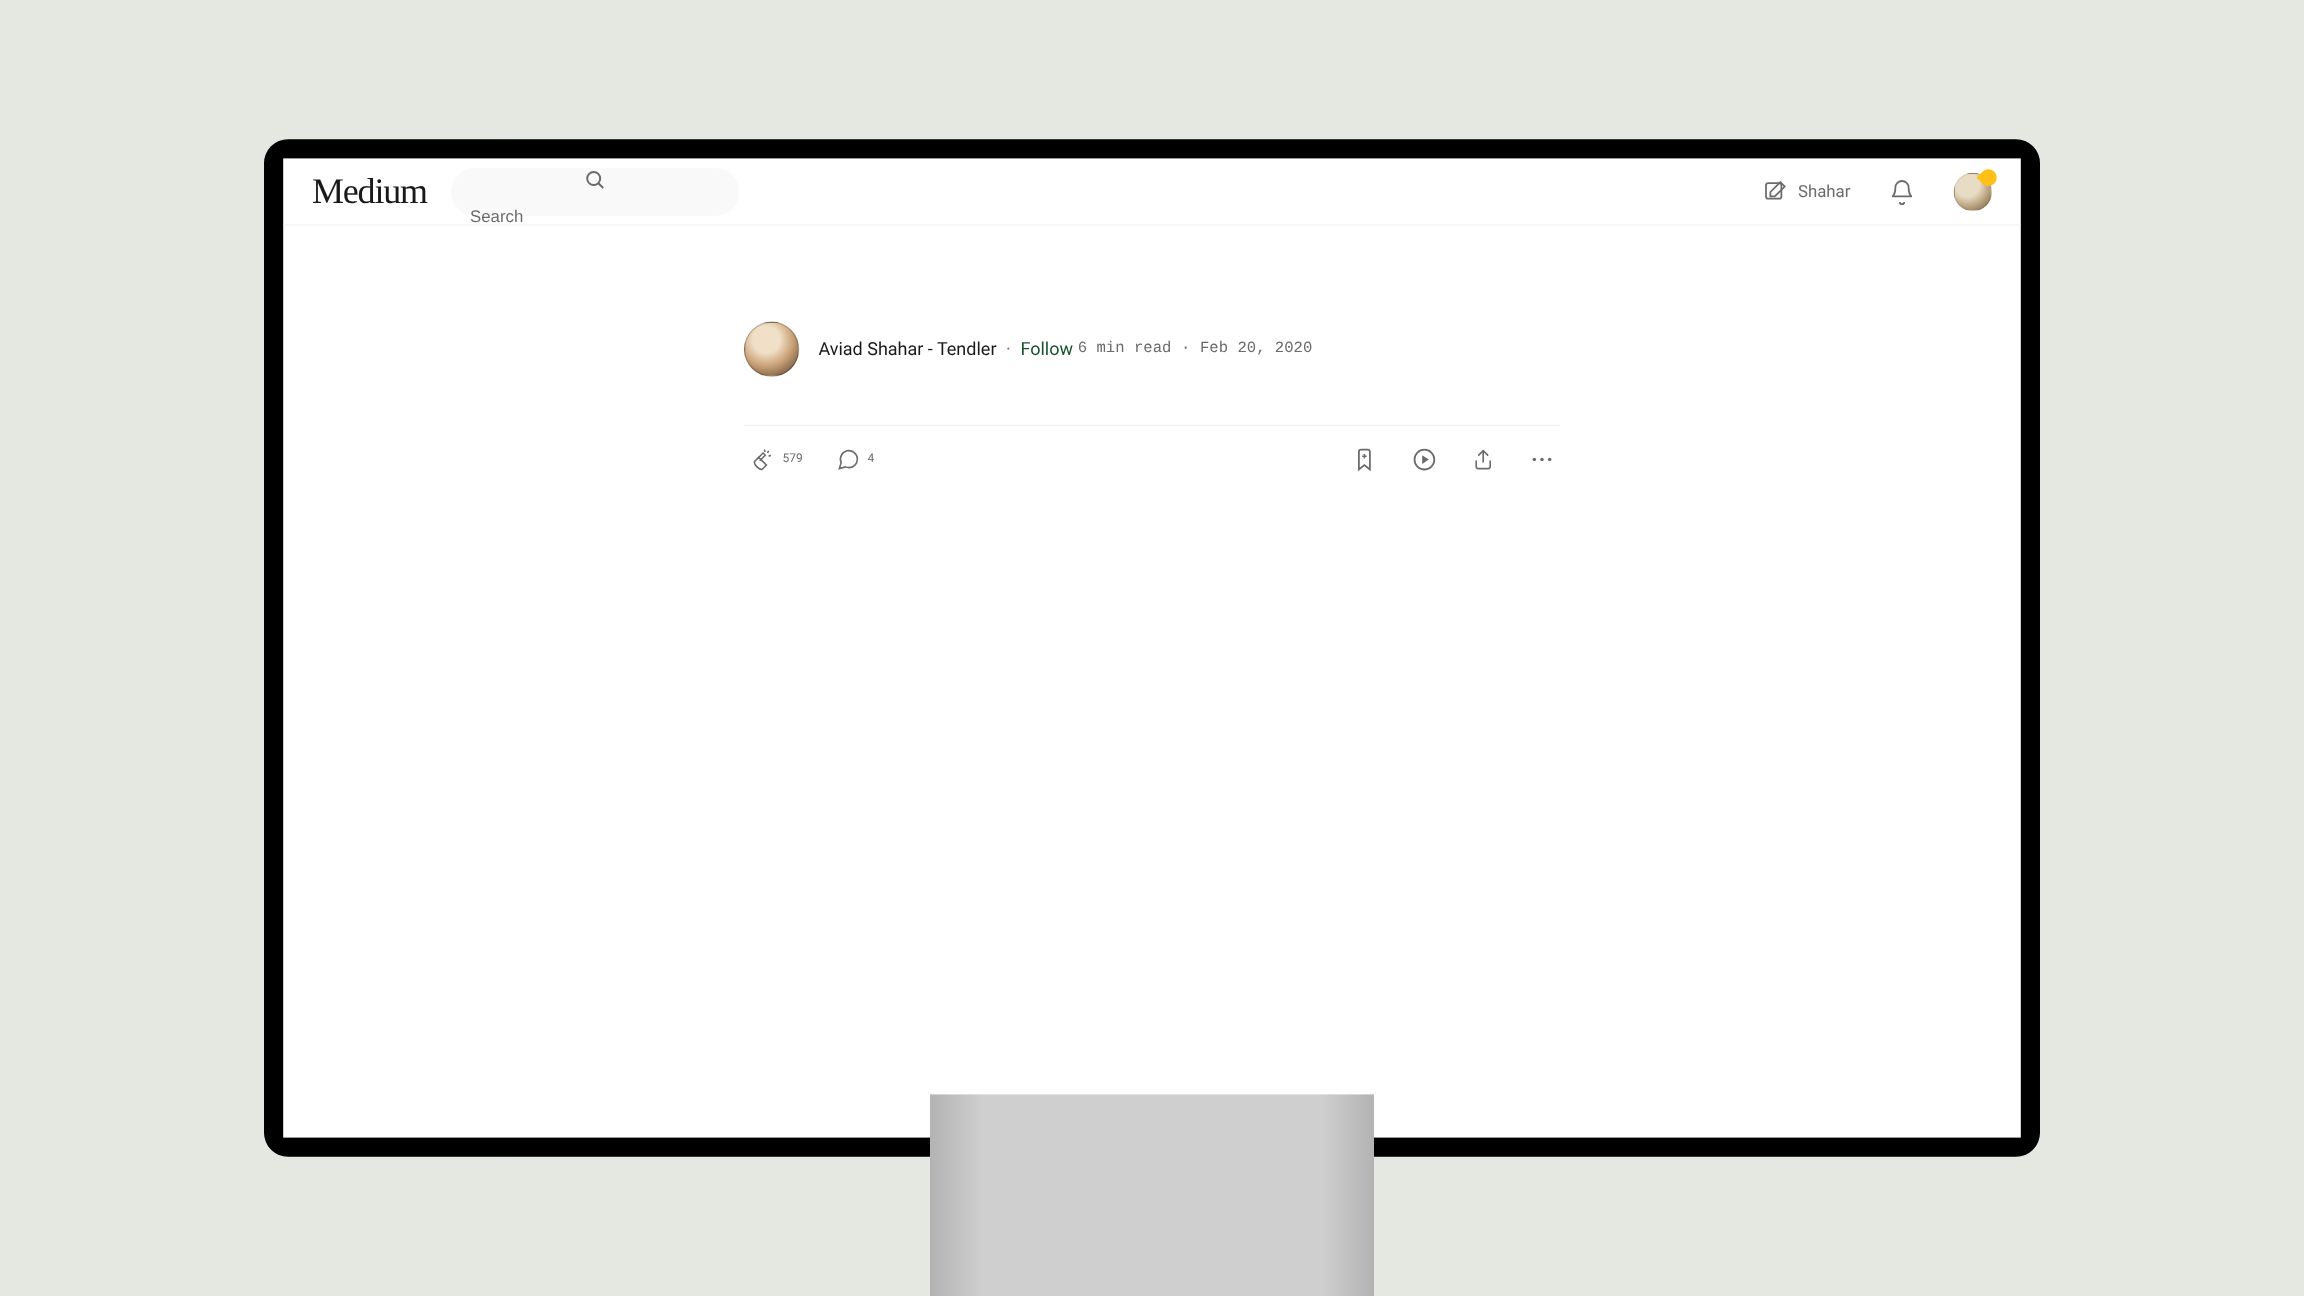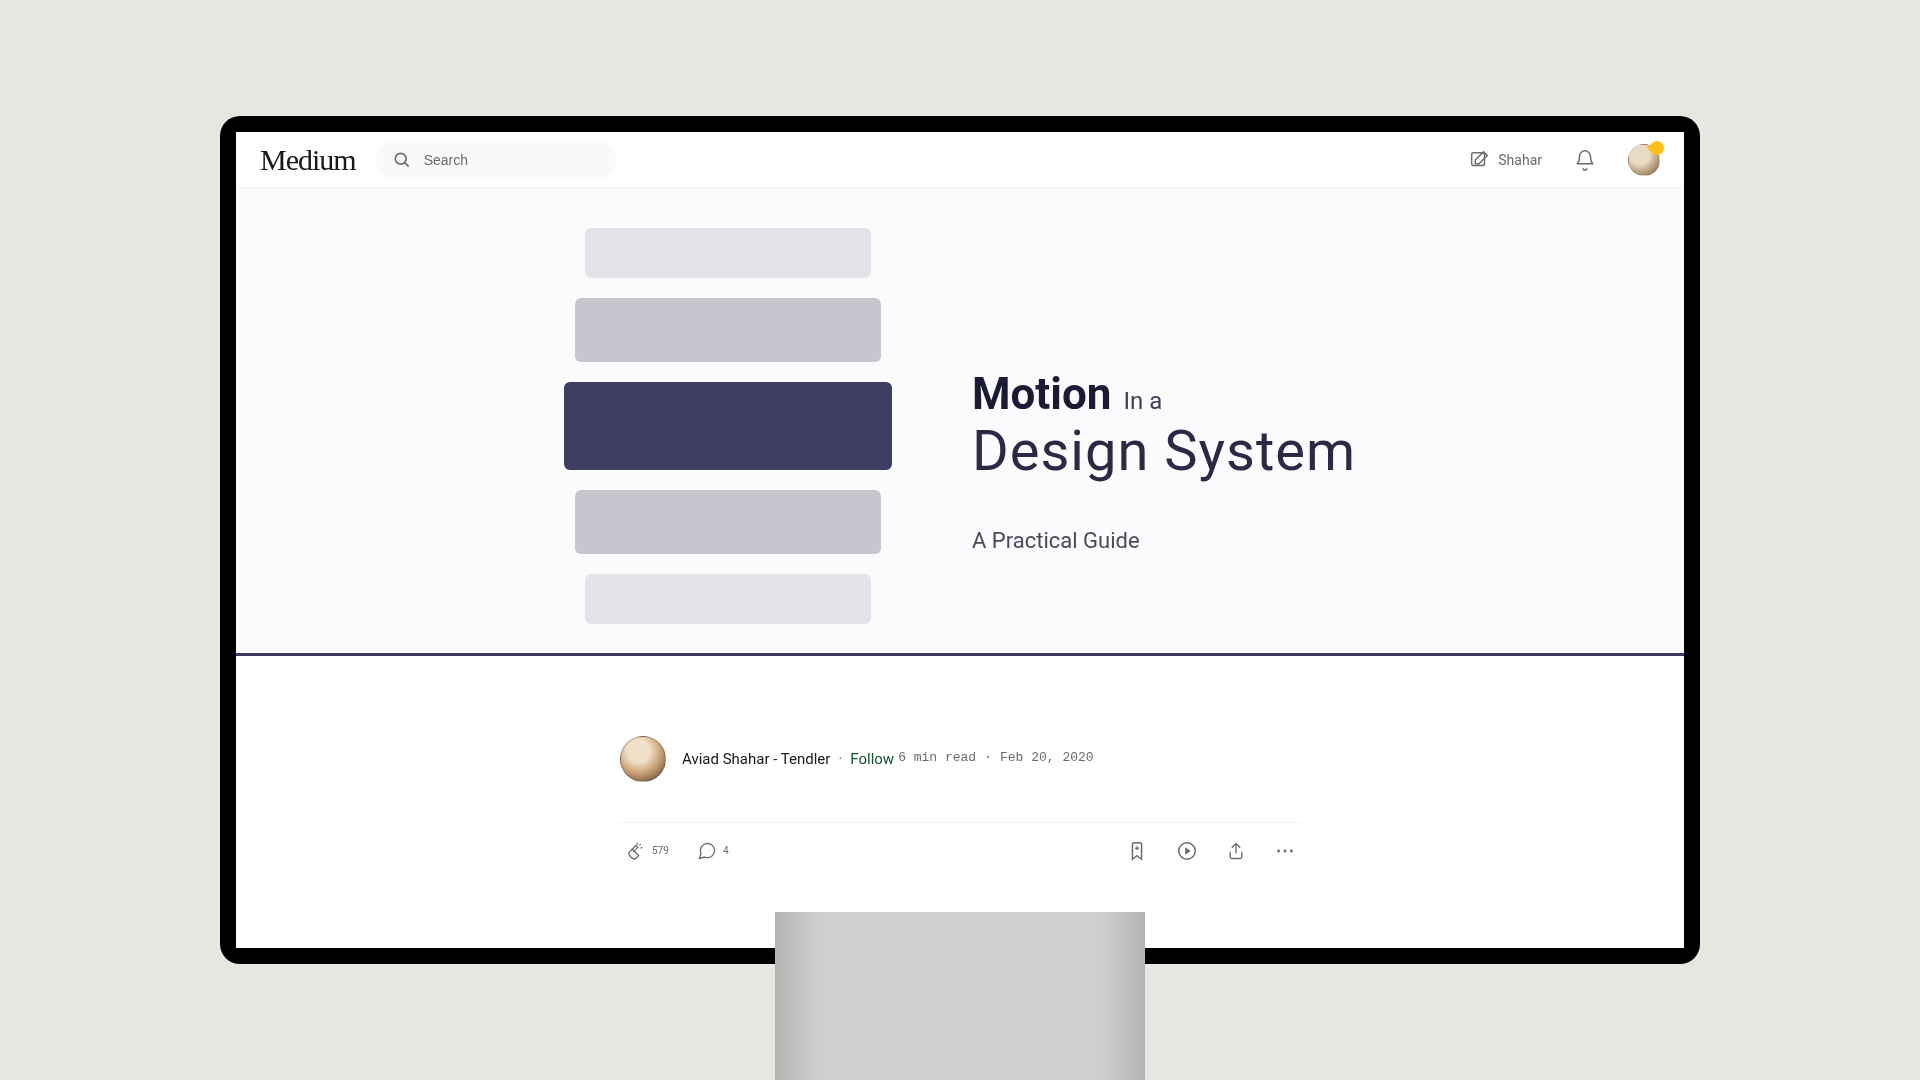--- a/index.html
+++ b/index.html
@@ -58,20 +58,21 @@
   }
   .search-wrap {
     display: flex;
     align-items: center;
     background: #f9f9f9;
     border-radius: 24px;
     padding: 0 16px;
     height: 40px;
     width: 240px;
     gap: 12px;
+    flex-direction: column;
   }
   .search-input {
     border: none;
     background: transparent;
     font-size: 14px;
     color: #242424;
     outline: none;
     width: 100%;
   }
   .search-input::placeholder { color: #6b6b6b; }
@@ -222,39 +223,20 @@
           </span>
         </div>
 
         <div class="avatar-wrap">
           <div class="avatar"></div>
           <div class="avatar-badge"></div>
         </div>
       </div>
     </div>
 
-    <div class="hero">
-      <div class="hero-inner">
-        <div class="bars">
-          <div class="bar bar1"></div>
-          <div class="bar bar2"></div>
-          <div class="bar bar3"></div>
-          <div class="bar bar4"></div>
-          <div class="bar bar5"></div>
-        </div>
-        <div class="hero-text">
-          <div class="hero-line1">
-            <span class="bold">Motion</span>
-            <span class="thin">In a</span>
-          </div>
-          <div class="hero-line2">Design System</div>
-          <div class="hero-sub">A Practical Guide</div>
-        </div>
-      </div>
-    </div>
 
     <div class="article-area">
       <div class="article">
 
         <div class="author-row">
           <div class="author-avatar"></div>
           <div class="author-meta">
             <div class="author-top">
               <span class="author-name">Aviad Shahar - Tendler</span>
               <span class="dot">·</span>

